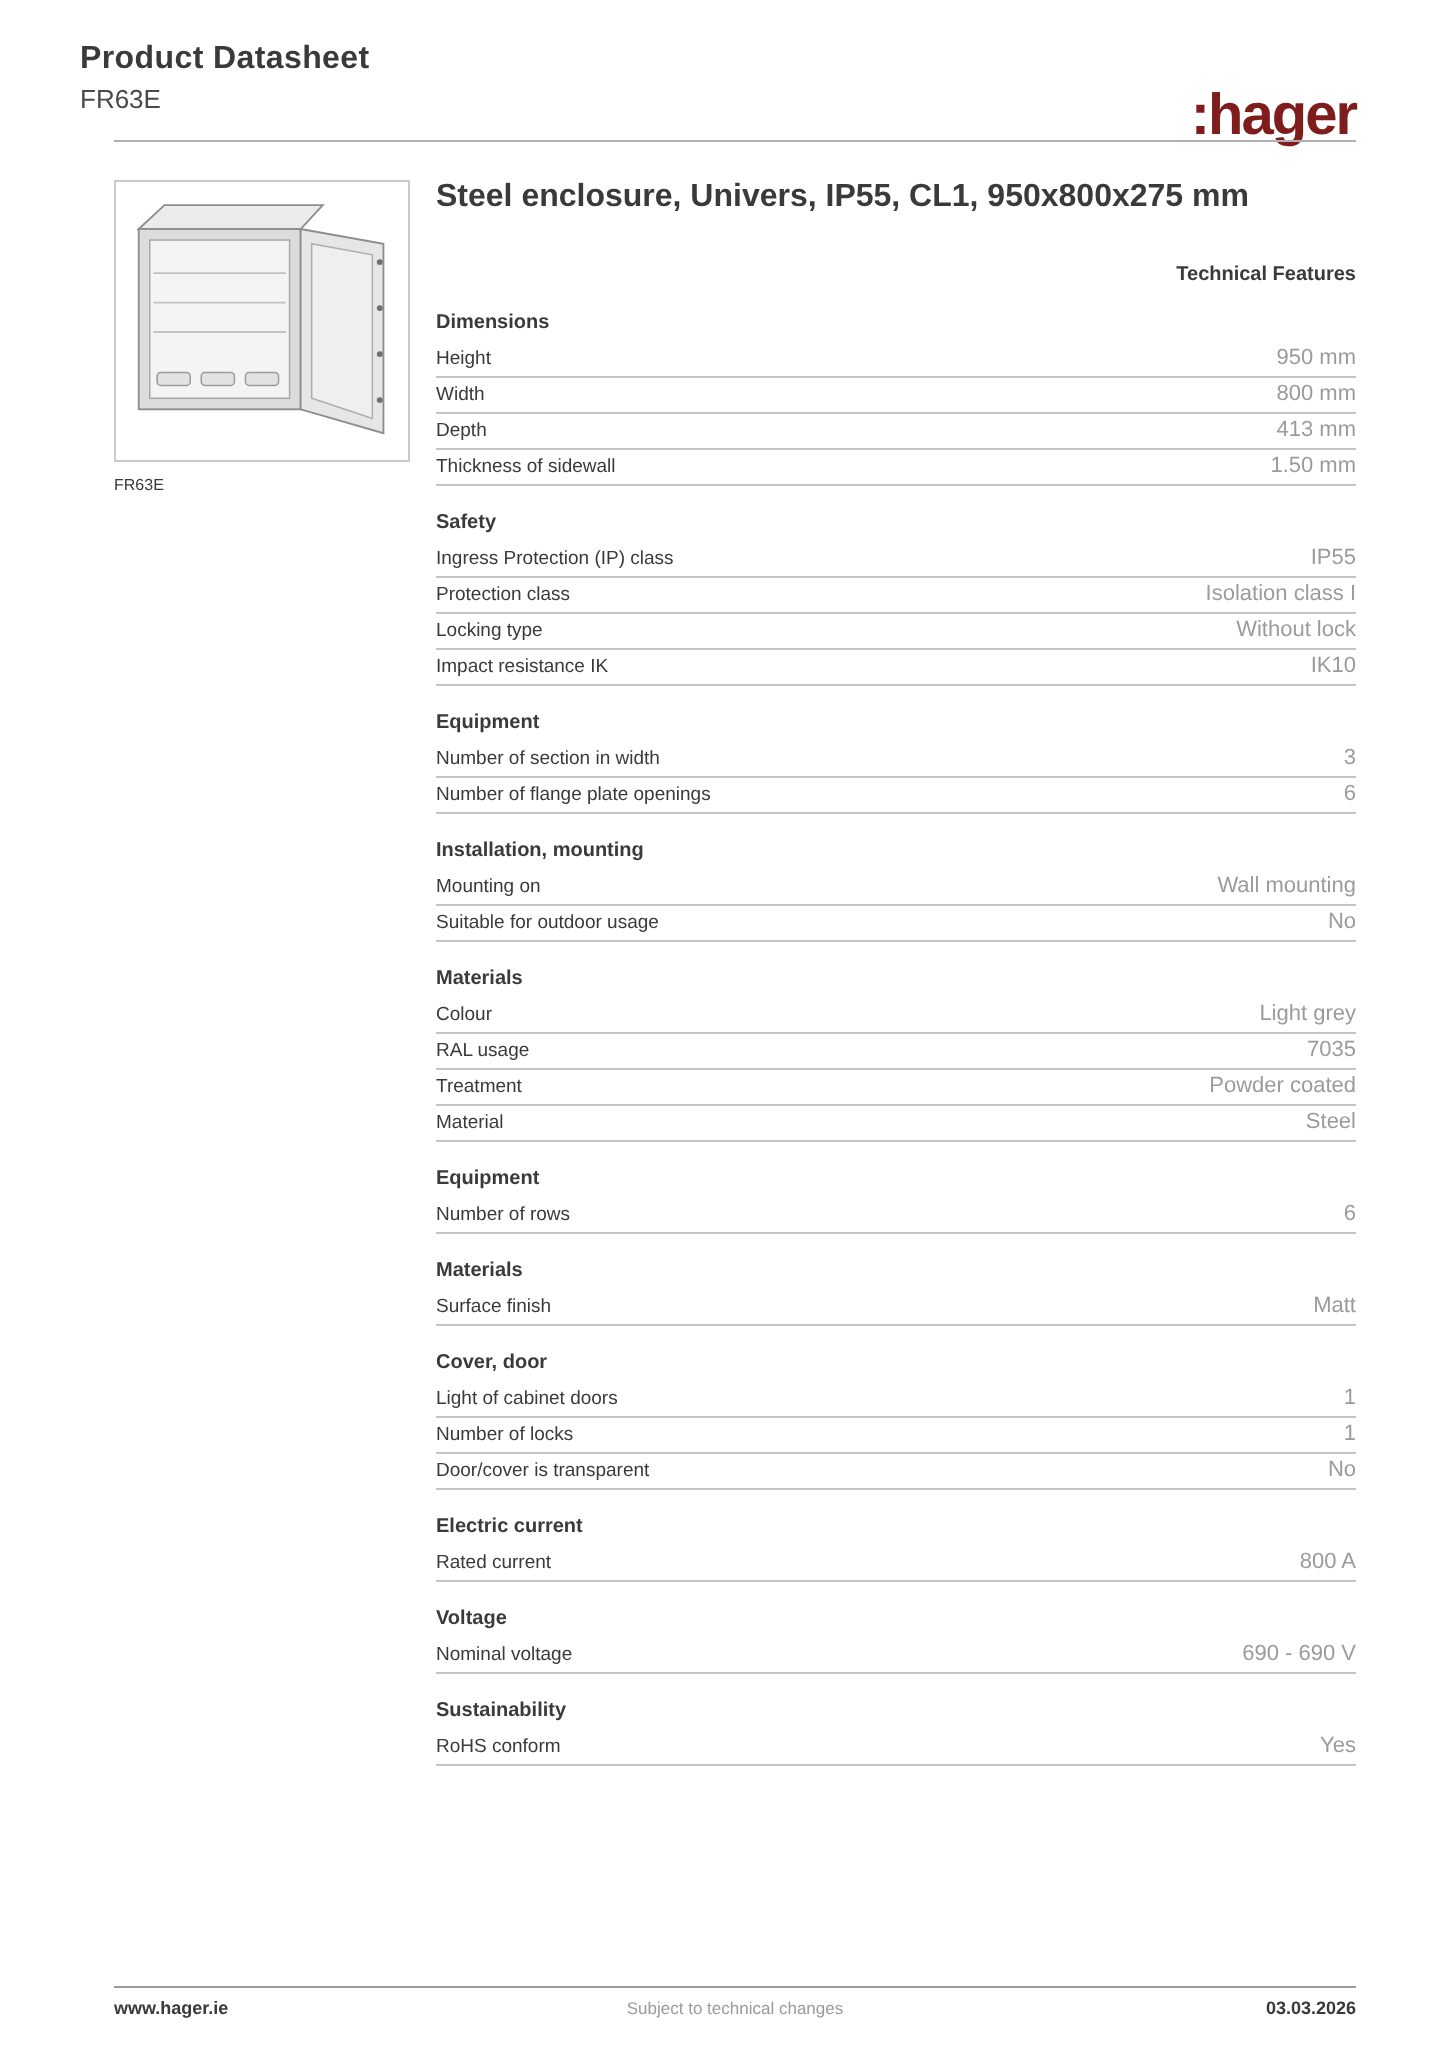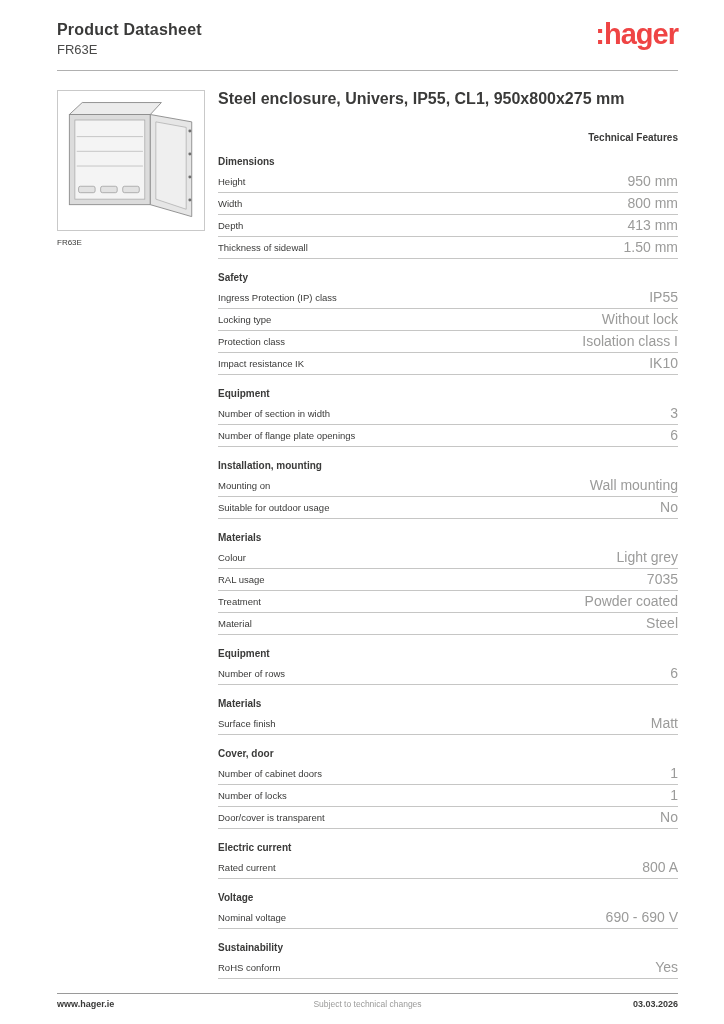--- a/index.html
+++ b/index.html
@@ -1,20 +1,20 @@
 <!DOCTYPE html>
 <html><head>
 <meta charset="utf-8">
 <style>
   html,body{margin:0;padding:0;background:#ffffff;}
   body{font-family:"Liberation Sans",sans-serif;-webkit-font-smoothing:antialiased;}
   .page{position:relative;width:724px;height:1024px;background:#ffffff;overflow:hidden;}
 
   
-  .header{position:absolute;top:21px;left:57px;right:46px;}
+  .header{position:absolute;top:21px;left:40px;right:46px;}
   .header-title{font-size:16px;font-weight:bold;color:#3a3a39;letter-spacing:.2px;}
   .header-sub{font-size:13px;color:#4a4a49;margin-top:3px;}
   .header-rule{position:absolute;top:70px;left:57px;right:46px;border-top:1px solid #b0b0b0;}
   .logo{position:absolute;top:18px;right:46px;font-size:29px;font-weight:bold;color:#1b63ad;letter-spacing:-1px;}
 
   
   .main{position:absolute;top:90px;left:57px;right:46px;display:flex;align-items:flex-start;}
   .left-col{width:148px;flex:0 0 148px;}
   .img-box{box-sizing:border-box;width:148px;height:141px;border:1px solid #c9c9c9;background:#ffffff;padding:4px;}
   .img-box svg{width:100%;height:100%;display:block;}
@@ -23,39 +23,39 @@
   .right-col{flex:1;margin-left:13px;min-width:0;}
   .description{font-size:16px;font-weight:bold;color:#3a3a39;line-height:1.1;}
   .features-title{font-size:10px;font-weight:bold;color:#3a3a39;margin-top:24px;text-align:right;}
 
   .section{margin-top:13px;}
   .section-title{font-size:10px;font-weight:bold;color:#3a3a39;padding-bottom:4px;}
   .spec-row{display:flex;justify-content:space-between;align-items:center;
             border-bottom:1px solid #c6c6c5;padding:2.5px 0;}
   .spec-row:first-of-type{border-top:1px solid #c6c6c5;}
   .spec-label{font-size:9.5px;color:#3a3a39;}
-  .spec-value{font-size:14px;color:#9b9b9a;text-align:center;}
+  .spec-value{font-size:11px;color:#9b9b9a;text-align:center;}
 
   
   .footer{position:absolute;top:993px;left:57px;right:46px;border-top:1px solid #9a9a9a;
           padding-top:5px;display:flex;align-items:baseline;}
   .footer .f-left{flex:1;font-size:9px;font-weight:bold;color:#3a3a39;text-align:left;}
   .footer .f-center{flex:1.6;font-size:8.5px;color:#9b9b9a;text-align:center;}
   .footer .f-right{flex:1;font-size:9px;font-weight:bold;color:#3a3a39;text-align:right;}
 </style>
 </head>
 <body>
 
 <div class="page">
 
   <div class="header">
     <div class="header-title">Product Datasheet</div>
     <div class="header-sub">FR63E</div>
   </div>
-  <div class="logo" style="color: #ef4444;">:hager</div>
+  <div class="logo" style="color: #7f1d1d; margin-top: 24px;">:hager</div>
   <div class="header-rule"></div>
 
   <div class="main">
     <div class="left-col">
       <div class="img-box">
         <svg viewBox="0 0 150 140">
 
           <polygon points="8,20 22,7 108,7 96,20" fill="#ececec" stroke="#8d8d8d" stroke-width="1"></polygon>
 
           <rect x="8" y="20" width="88" height="98" fill="#dcdcdc" stroke="#8d8d8d" stroke-width="1"></rect>
@@ -105,28 +105,28 @@
               <span class="spec-value">1.50 mm</span>
             </div>
           </div>
           <div class="section">
             <div class="section-title">Safety</div>
             <div class="spec-row">
               <span class="spec-label">Ingress Protection (IP) class</span>
               <span class="spec-value">IP55</span>
             </div>
             <div class="spec-row">
+              <span class="spec-label">Protection class</span>
+              <span class="spec-value">Isolation class I</span>
+            </div>
+            <div class="spec-row">
               <span class="spec-label">Locking type</span>
               <span class="spec-value">Without lock</span>
             </div>
             <div class="spec-row">
-              <span class="spec-label">Protection class</span>
-              <span class="spec-value">Isolation class I</span>
-            </div>
-            <div class="spec-row">
               <span class="spec-label">Impact resistance IK</span>
               <span class="spec-value">IK10</span>
             </div>
           </div>
           <div class="section">
             <div class="section-title">Equipment</div>
             <div class="spec-row">
               <span class="spec-label">Number of section in width</span>
               <span class="spec-value">3</span>
             </div>
@@ -175,21 +175,21 @@
           <div class="section">
             <div class="section-title">Materials</div>
             <div class="spec-row">
               <span class="spec-label">Surface finish</span>
               <span class="spec-value">Matt</span>
             </div>
           </div>
           <div class="section">
             <div class="section-title">Cover, door</div>
             <div class="spec-row">
-              <span class="spec-label">Number of cabinet doors</span>
+              <span class="spec-label">Light of cabinet doors</span>
               <span class="spec-value">1</span>
             </div>
             <div class="spec-row">
               <span class="spec-label">Number of locks</span>
               <span class="spec-value">1</span>
             </div>
             <div class="spec-row">
               <span class="spec-label">Door/cover is transparent</span>
               <span class="spec-value">No</span>
             </div>

